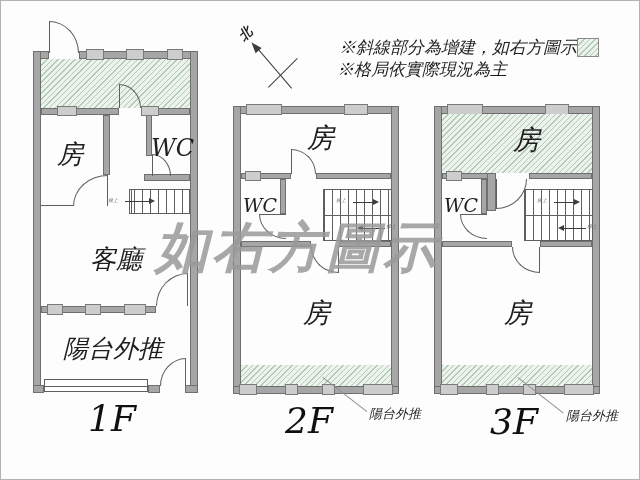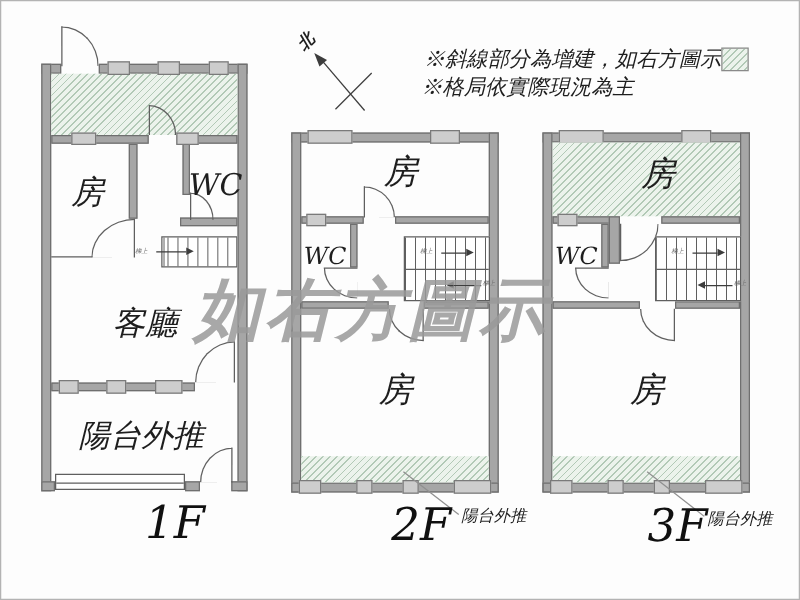--- a/index.html
+++ b/index.html
@@ -10,21 +10,21 @@
   .arc{position:absolute;box-sizing:border-box;}
   .arc-tr{border-top:1px solid #5f5f5f;border-right:1px solid #5f5f5f;border-top-right-radius:100% 100%;}
   .arc-tl{border-top:1px solid #5f5f5f;border-left:1px solid #5f5f5f;border-top-left-radius:100% 100%;}
   .arc-bl{border-bottom:1px solid #5f5f5f;border-left:1px solid #5f5f5f;border-bottom-left-radius:100% 100%;}
   .arc-br{border-bottom:1px solid #5f5f5f;border-right:1px solid #5f5f5f;border-bottom-right-radius:100% 100%;}
   .vline{position:absolute;width:1px;background:#5f5f5f;}
   .hline{position:absolute;height:1px;background:#5f5f5f;}
   .stairs{position:absolute;border:1px solid #5f5f5f;background-color:#fff;background-image:repeating-linear-gradient(90deg,#5f5f5f 0,#5f5f5f 1px,transparent 1px,transparent 8px);box-sizing:border-box;}
   .lbl{position:absolute;color:#1e1e1e;line-height:1.1;white-space:nowrap;z-index:10;}
   .tiny{position:absolute;font-size:5px;color:#707070;z-index:10;white-space:nowrap;}
-  .floor-lbl{position:absolute;font-size:36px;color:#101010;z-index:10;white-space:nowrap;margin-left:28px;}
+  .floor-lbl{position:absolute;font-size:36px;color:#101010;z-index:10;white-space:nowrap;}
   .bigwin{position:absolute;border:1px solid #5f5f5f;background:#fff;box-sizing:border-box;}
   .aline{position:absolute;height:1px;background:#3d3d3d;}
   .ah-r{position:absolute;width:0;height:0;border-left:6px solid #3d3d3d;border-top:3px solid transparent;border-bottom:3px solid transparent;}
   .ah-l{position:absolute;width:0;height:0;border-right:6px solid #3d3d3d;border-top:3px solid transparent;border-bottom:3px solid transparent;}
   .leader{position:absolute;height:1px;background:#909090;transform-origin:0 0;}
   .note{position:absolute;font-size:17px;color:#1e1e1e;white-space:nowrap;z-index:10;}
   #watermark{position:absolute;left:154px;top:211px;font-size:54px;letter-spacing:3px;font-weight:bold;color:#9a9a9a;opacity:.85;z-index:40;white-space:nowrap;font-family:"DejaVu Sans","Liberation Sans",sans-serif;}
   .swatch{position:absolute;left:576px;top:37px;width:20px;height:17px;border:1px solid #8a8a8a;box-sizing:content-box;z-index:10;}
   .compass-line{position:absolute;height:1px;background:#3d3d3d;transform-origin:0 0;}
 </style>

